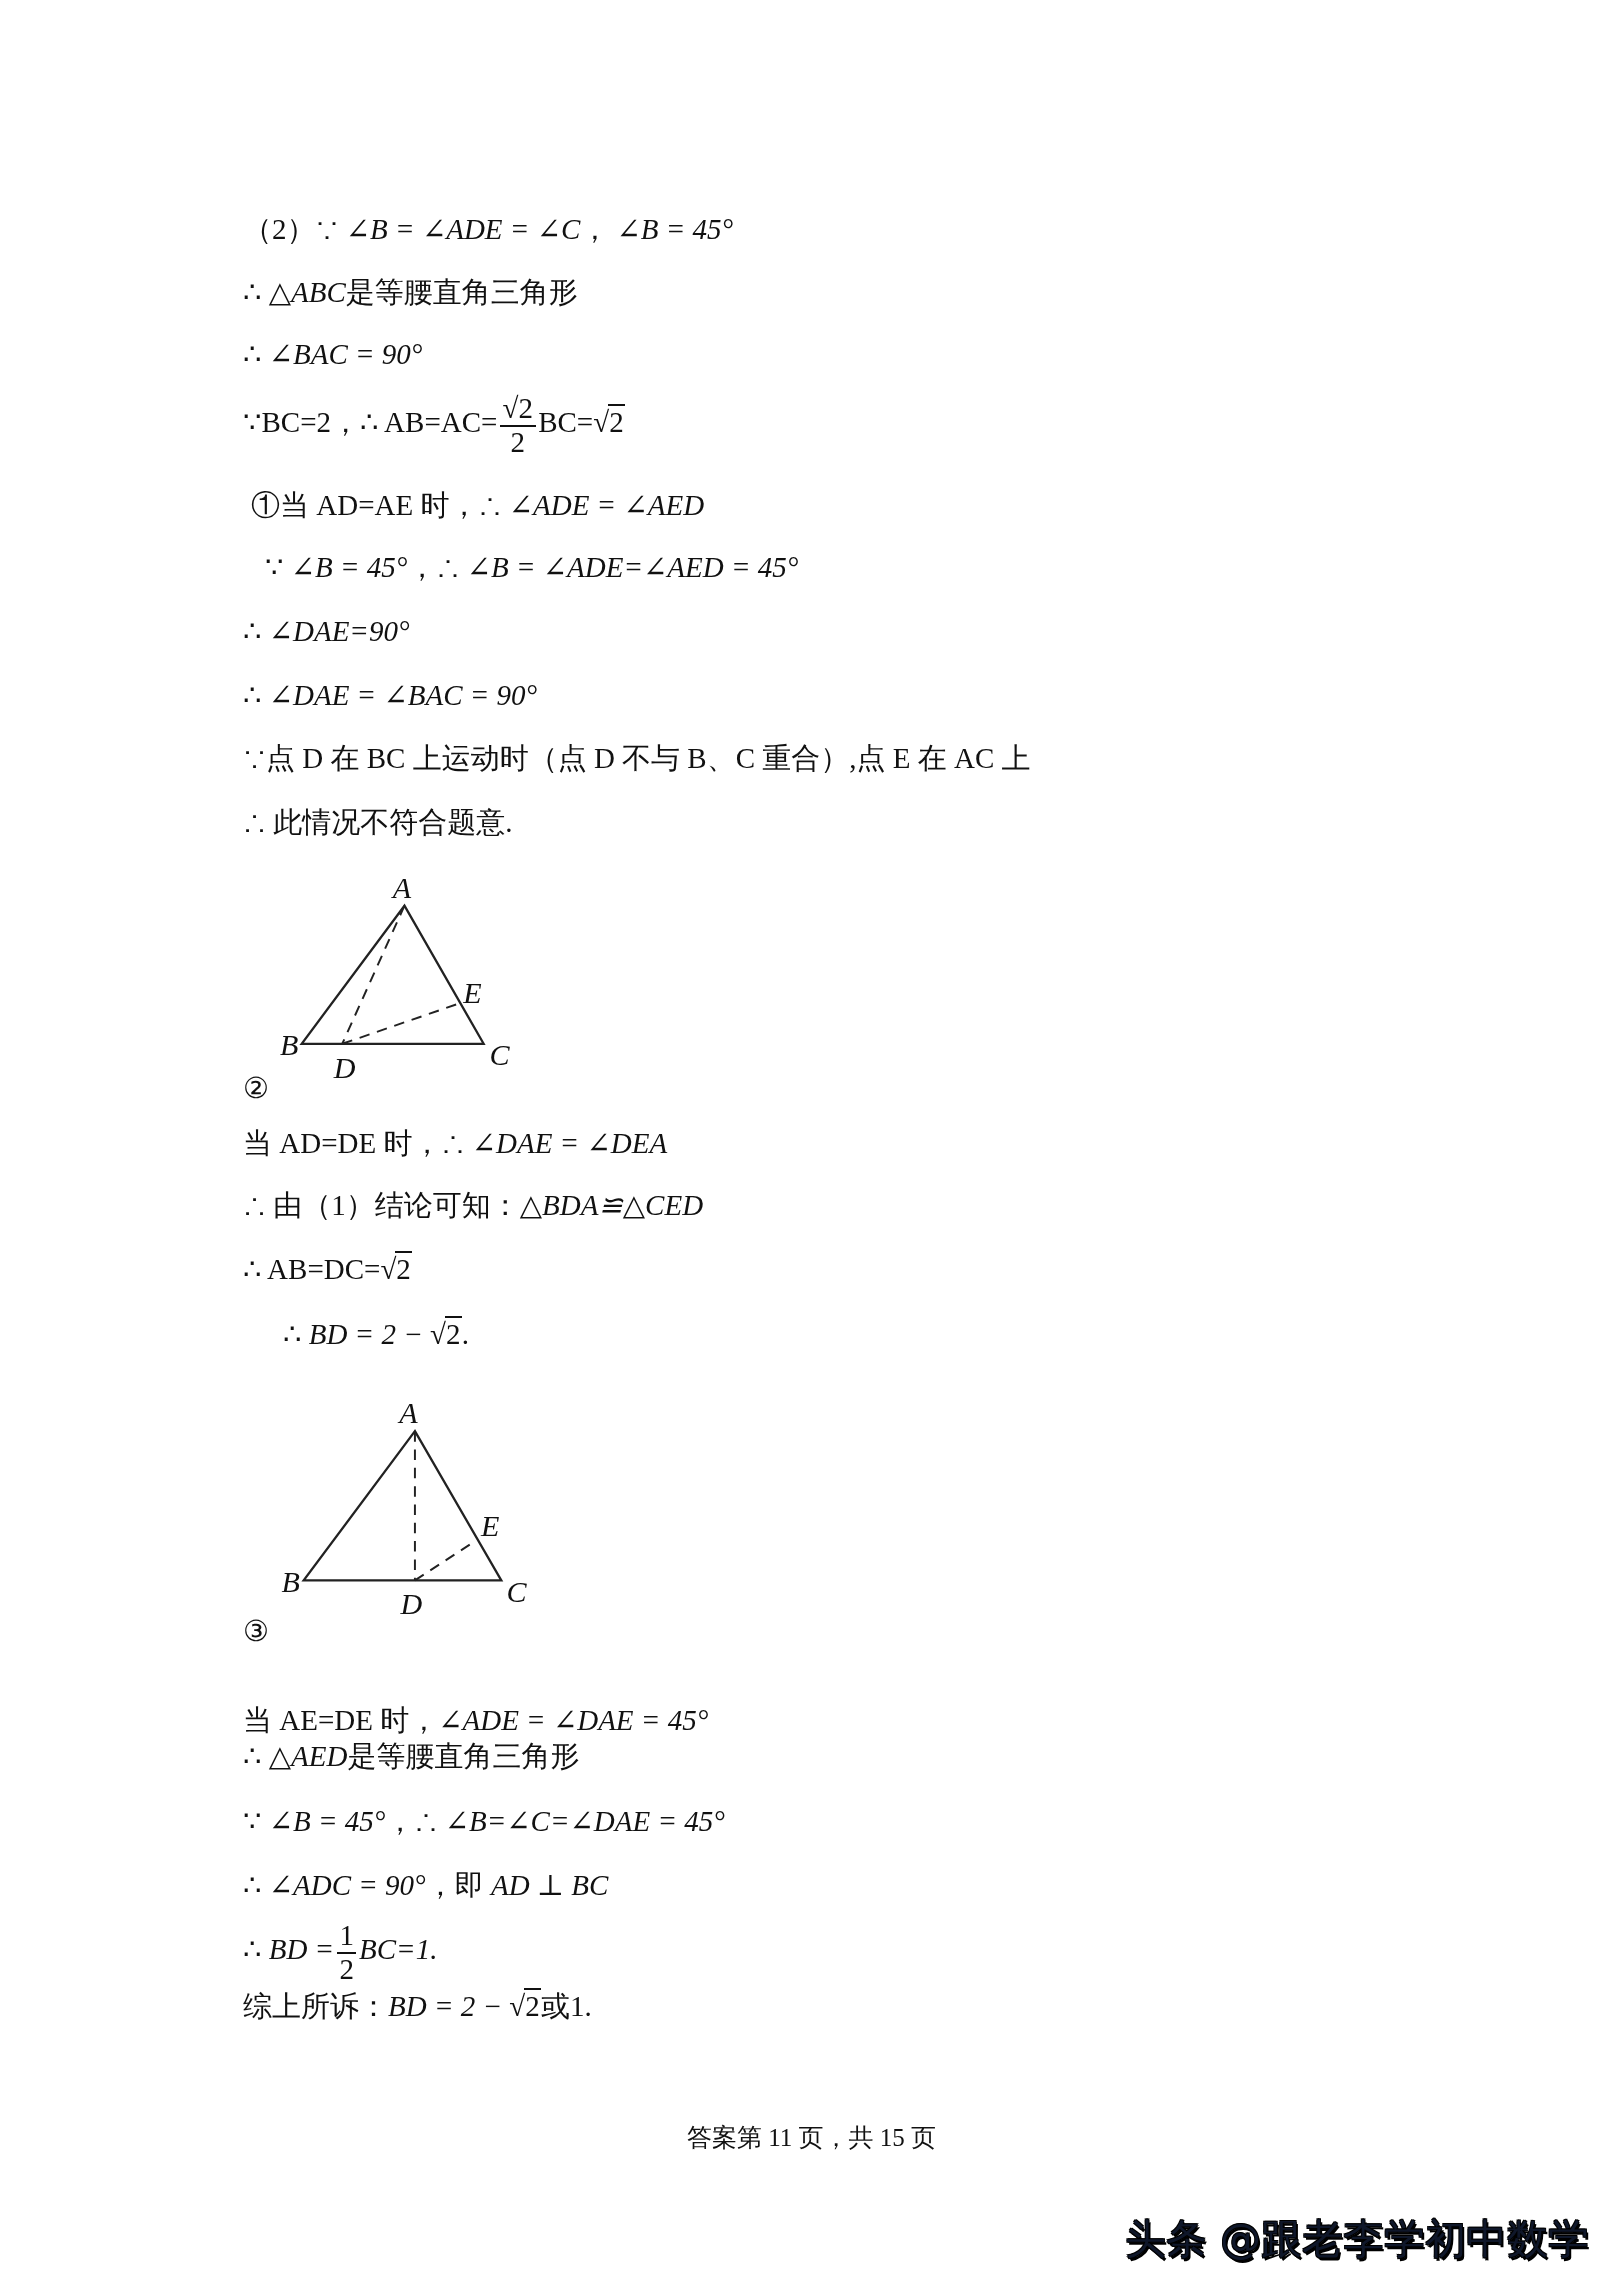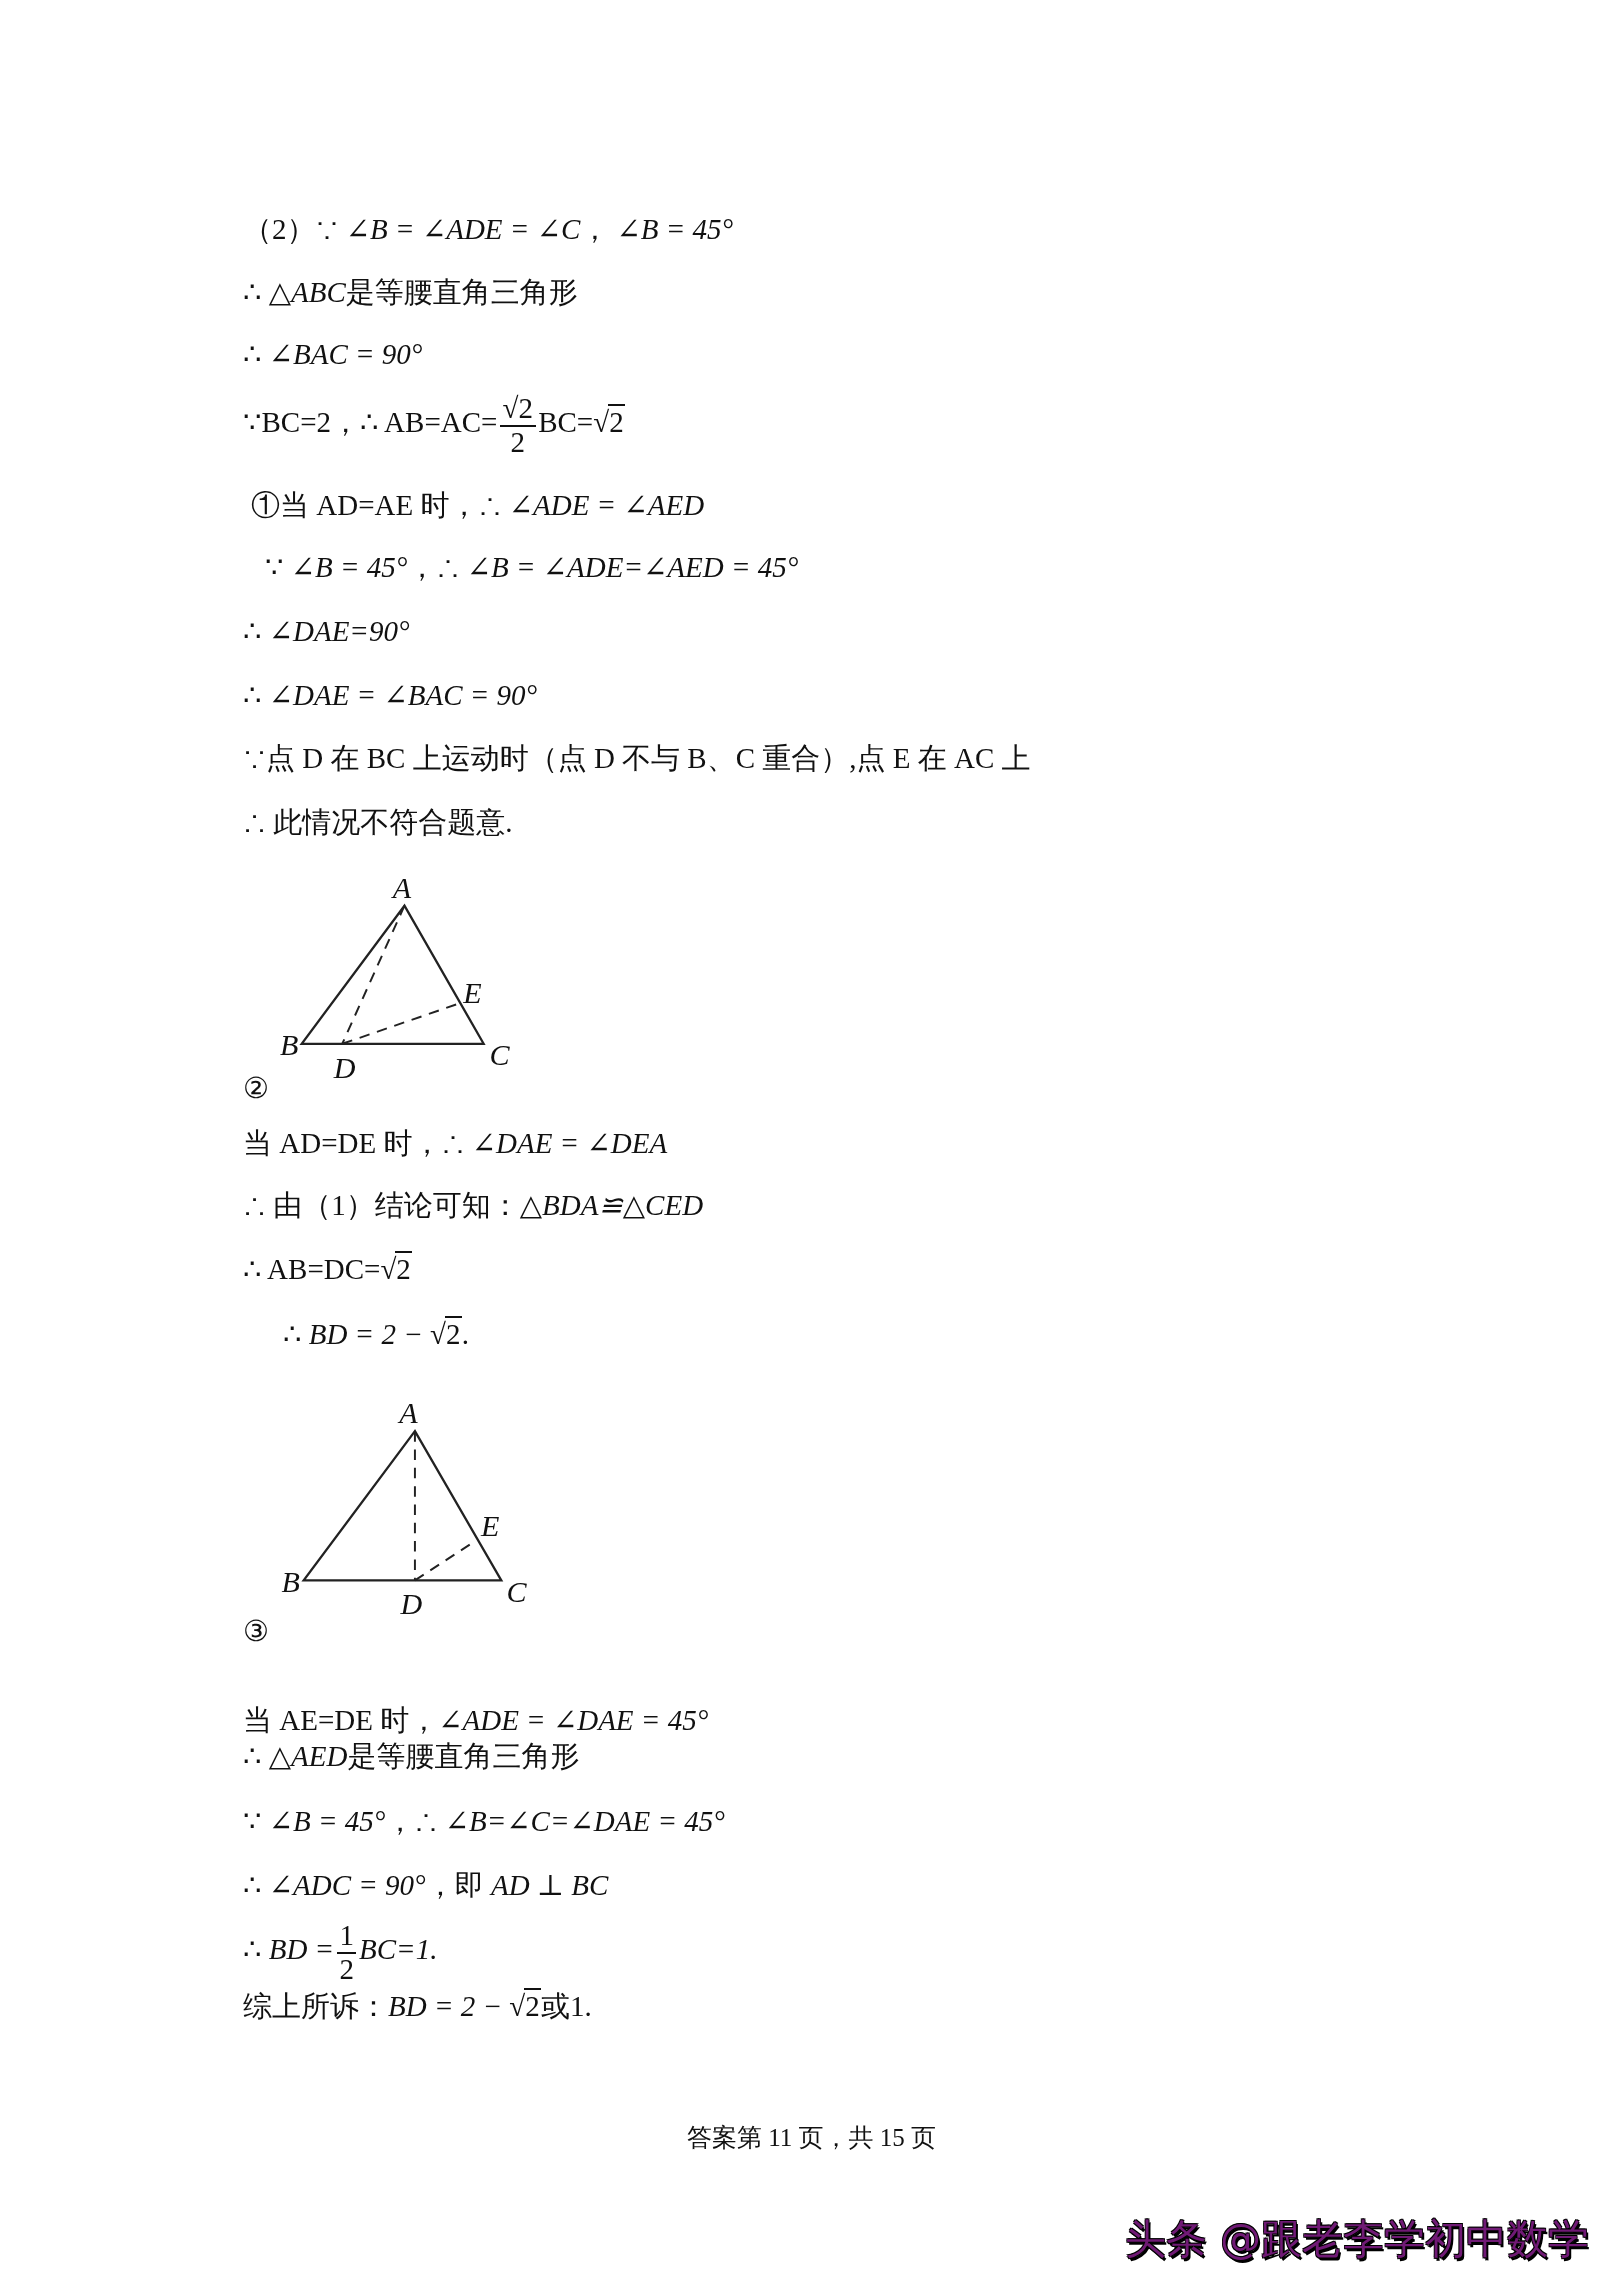--- a/index.html
+++ b/index.html
@@ -10,21 +10,21 @@
     .frac { display: inline-block; vertical-align: middle; text-align: center; margin: 0 2.6px; line-height: 1; }
     .frac > span { display: block; padding: 1.3px 2.6px; font-size: 29px; }
     .frac .num { border-bottom: 2px solid #111; }
     .sqrt { display: inline-block; }
     .sqrt .rad { border-top: 2px solid #111; padding: 0 1.3px; margin-left: -1.3px; }
     .fig { position: absolute; }
     .fig svg { overflow: visible; }
     .circled { position: absolute; font-size: 29px; }
     .footer { position: absolute; left: 0; width: 1623px; top: 2121px; text-align: center; font-size: 25px; }
     .watermark { position: absolute; left: 1125px; top: 2212px; font-family: "DejaVu Sans", sans-serif;
-                 font-size: 41px; color: #701a75; white-space: nowrap;
+                 font-size: 41px; color: #0f172a; white-space: nowrap;
                  text-shadow: 2px 2.6px 0 #000, -0.7px -0.7px 0 #000, 0.7px -0.7px 0 #000, -0.7px 0.7px 0 #000, 0.7px 0.7px 0 #000; }
     .lbl { font-family: "Liberation Serif", serif; font-style: italic; font-size: 46px; fill: #111; }
   </style>
 </head>
 <body>
 
 <div class="line" style="top:211px;">
   <span>（2）∵ </span><span class="m">∠B = ∠ADE = ∠C</span><span>， </span><span class="m">∠B = 45°</span>
 </div>
 

